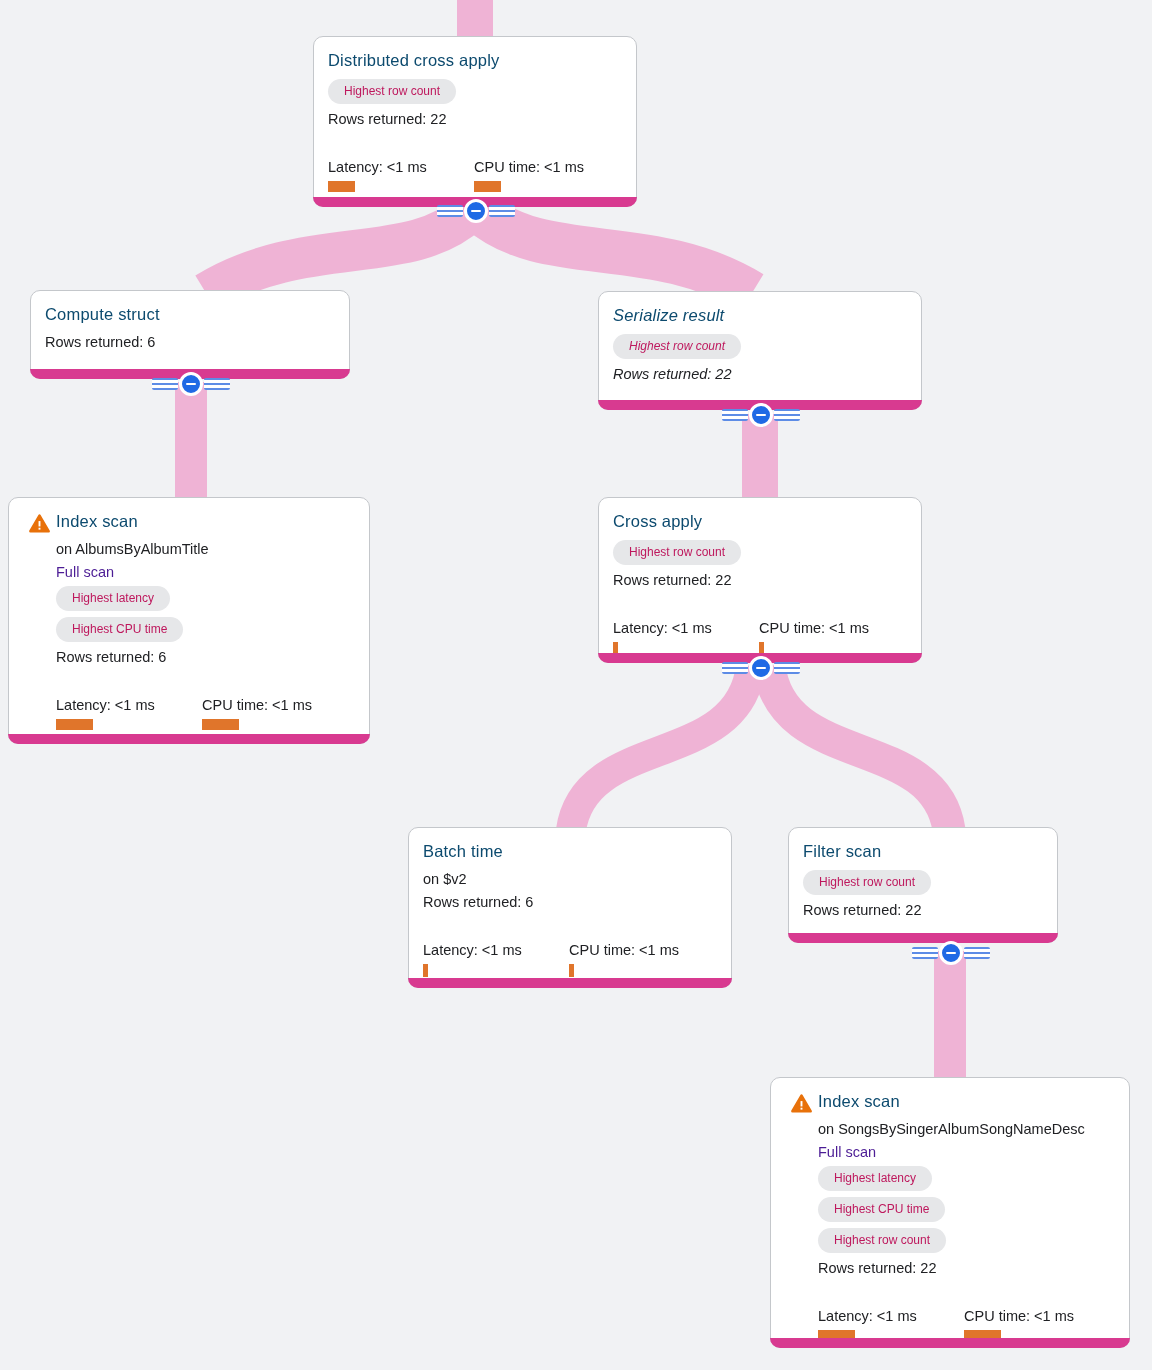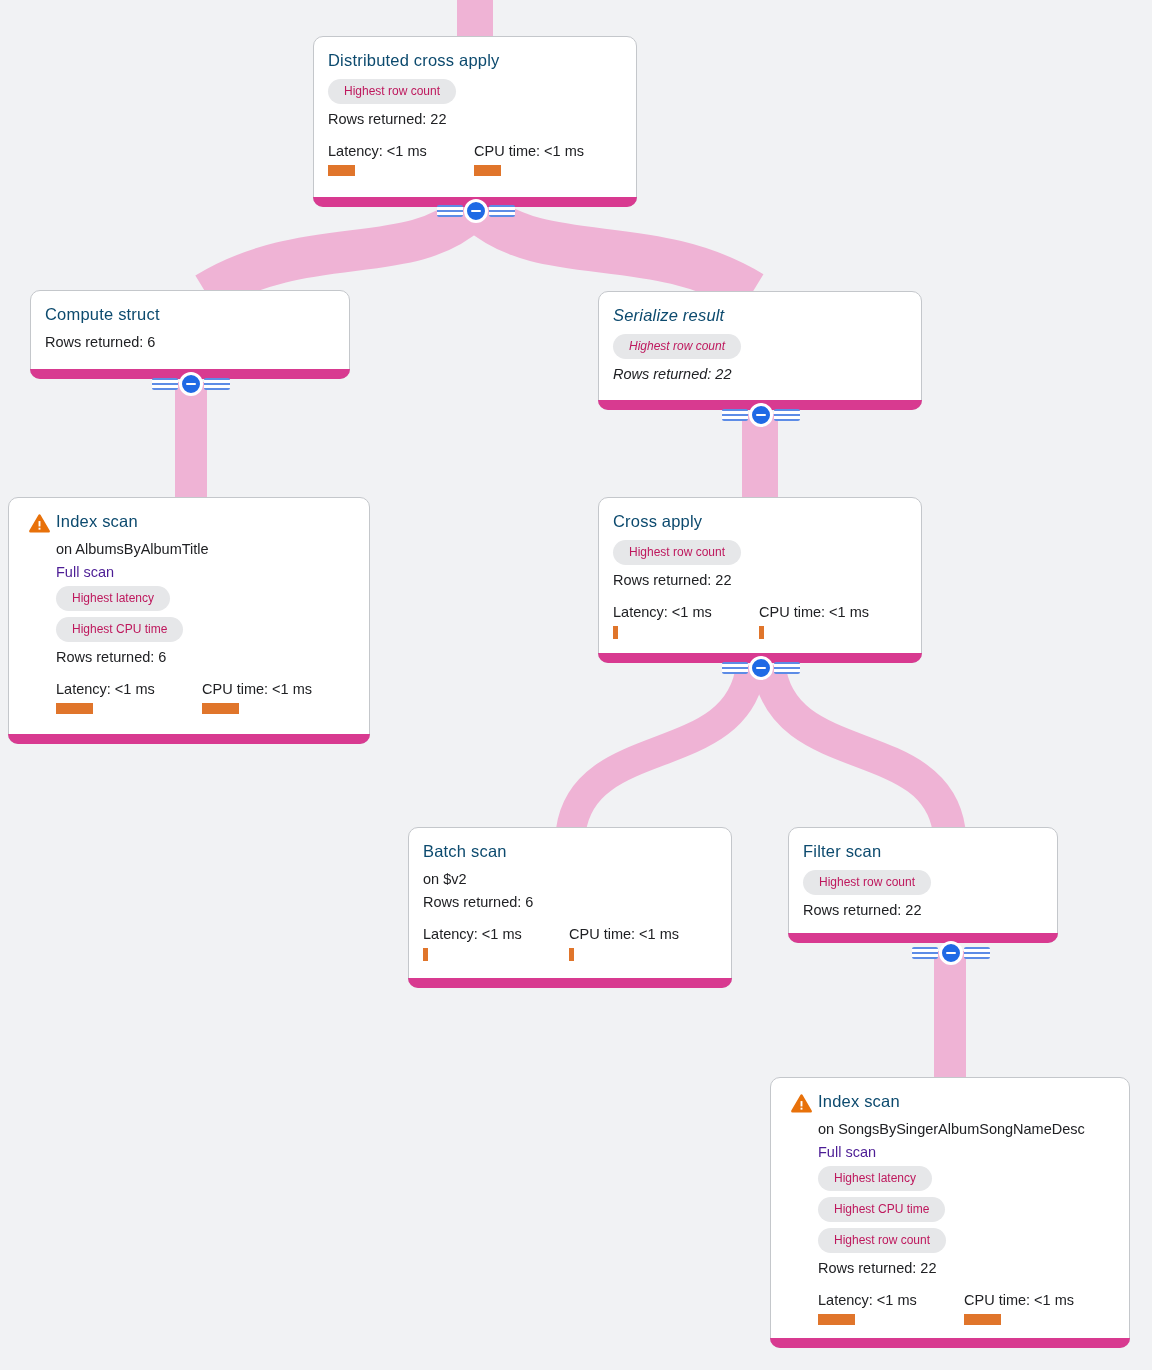--- a/index.html
+++ b/index.html
@@ -40,21 +40,21 @@
     display:table;
     background:#e6e7e9; color:#be185d;
     border-radius:14px;
     padding:4px 16px;
     margin:0 0 6px 0;
     font-size:12px; line-height:17px;
     white-space:nowrap;
   }
   .rows { margin:2px 0 0 0; line-height:19px; }
   .metrics { display:grid; grid-template-columns:146px auto; margin-top:13px; }
-  .mlabel { display:block; line-height:19px; margin-bottom:4px; }
+  .mlabel { display:block; line-height:19px; margin-bottom:4px;margin-top:16px; }
   .bar { display:block; background:#e0752b; height:11px; }
   .bar--lg { width:27px; }
   .bar--xl { width:37px; }
   .bar--sm { width:5px; height:13px; }
   .footer {
     position:absolute; left:-1px; right:-1px; bottom:-1px;
     height:10px; background:#d83a90;
     border-radius:0 0 10px 10px;
   }
 
@@ -202,21 +202,21 @@
       </div>
       <div>
         <span class="mlabel">CPU time: &lt;1 ms</span>
         <span class="bar bar--sm"></span>
       </div>
     </div>
     <div class="footer"></div>
   </section>
 
   <section class="node" id="n-bs">
-    <h2 class="title">Batch scan</h2>
+    <h2 class="title">Batch time</h2>
     <div class="line">on $v2</div>
     <div class="line rows">Rows returned: 6</div>
     <div class="metrics">
       <div>
         <span class="mlabel">Latency: &lt;1 ms</span>
         <span class="bar bar--sm"></span>
       </div>
       <div>
         <span class="mlabel">CPU time: &lt;1 ms</span>
         <span class="bar bar--sm"></span>

